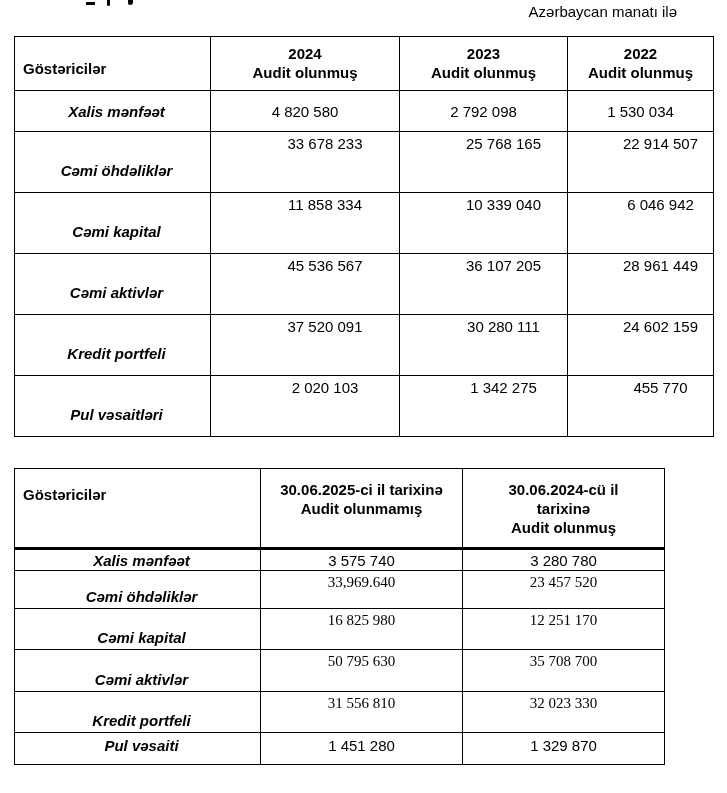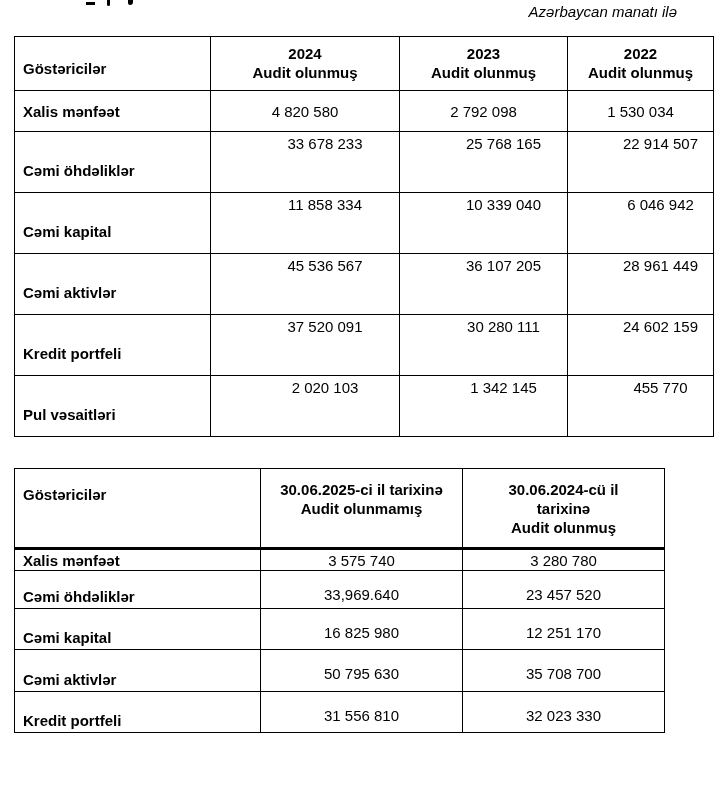--- a/index.html
+++ b/index.html
@@ -7,26 +7,26 @@
   body { background: #ffffff; font-family: "Liberation Sans", sans-serif; color: #000000; }
   .page { position: relative; width: 727px; height: 793px; background: #ffffff; overflow: hidden; }
 
   
   .top-fragment { position: absolute; top: 0; left: 86px; height: 7px; }
   .top-fragment .m { display: inline-block; vertical-align: top; background: #000; }
   .m1 { width: 9px; height: 3px; margin-top: 2px; margin-right: 12px; }
   .m2 { width: 3px; height: 6px; margin-right: 18px; border-radius: 0 0 2px 2px; }
   .m3 { width: 5px; height: 5px; border-radius: 0 0 3px 2px; }
 
-  .currency-note { position: absolute; top: 3px; right: 50px; font-size: 15px; font-style: italic; white-space: nowrap; }
+  .currency-note { position: absolute; top: 3px; right: 50px; font-size: 15px; white-space: nowrap; }
 
   table { border-collapse: collapse; table-layout: fixed; font-size: 15px; color: #000; }
   th, td { border: 1px solid #000; padding: 0; overflow: hidden; }
 
-  .lbl { font-weight: bold; text-align: left; padding-left: 8px; }
+  .lbl { font-weight: bold; text-align: center; padding-left: 8px; font-style: italic; }
   .num { text-align: center; font-weight: normal; margin-top: 27px; }
 
   
   .t1 { position: absolute; top: 36px; left: 14px; }
   .t1 tr.hdr { height: 54px; }
   .t1 .h-ind { font-weight: bold; text-align: left; vertical-align: bottom; padding: 0 0 13px 8px; }
   .t1 .h-year { font-weight: bold; text-align: center; vertical-align: middle; line-height: 1.25; margin-top: 16px; }
   .t1 tr.compact { height: 41px; }
   .t1 tr.compact td { vertical-align: middle; }
   .t1 tr.tall { height: 61px; }
@@ -34,21 +34,21 @@
   .t1 tr.tall .lbl { vertical-align: middle; padding-top: 16px; }
 
   
   .t2 { position: absolute; top: 468px; left: 14px; }
   .t2 tr.hdr { height: 80px; }
   .t2 tr.hdr th { vertical-align: top; border-bottom: 3px solid #000; line-height: 1.25; }
   .t2 .h-ind { font-weight: bold; text-align: left; padding: 17px 0 0 8px; }
   .t2 .h-col { font-weight: bold; text-align: center; padding-top: 12px; }
   .t2 tr.r1 { height: 22px; }
   .t2 tr.r1 td { vertical-align: middle; }
-  .t2 tr.tall2 .num { vertical-align: top; padding-top: 15px; }
+  .t2 tr.tall2 .num { vertical-align: top; padding-top: 3px; font-family: Liberation Serif, serif; }
   .t2 tr.tall2 .lbl { vertical-align: bottom; padding-bottom: 3px; }
   .t2 tr.r2 { height: 38px; }
   .t2 tr.r3 { height: 41px; }
   .t2 tr.r4 { height: 42px; }
   .t2 tr.r5 { height: 41px; }
   .t2 tr.r6 { height: 32px; }
   .t2 tr.r6 td { vertical-align: top; padding-top: 4px; }
 </style>
 </head>
 <body>
@@ -110,21 +110,21 @@
       </tr>
       <tr class="tall">
         <td class="lbl">Kredit portfeli</td>
         <td class="num">37 520 091</td>
         <td class="num">30 280 111</td>
         <td class="num">24 602 159</td>
       </tr>
       <tr class="tall">
         <td class="lbl">Pul vəsaitləri</td>
         <td class="num">2 020 103</td>
-        <td class="num">1 342 145</td>
+        <td class="num">1 342 275</td>
         <td class="num">455 770</td>
       </tr>
     </tbody>
   </table>
 
   <table class="t2">
     <colgroup>
       <col style="width:246px">
         <col style="width:202px">
         <col style="width:202px">
@@ -160,16 +160,21 @@
       <tr class="r4 tall2">
         <td class="lbl">Cəmi aktivlər</td>
         <td class="num">50 795 630</td>
         <td class="num">35 708 700</td>
       </tr>
       <tr class="r5 tall2">
         <td class="lbl">Kredit portfeli</td>
         <td class="num">31 556 810</td>
         <td class="num">32 023 330</td>
       </tr>
+      <tr class="r6">
+        <td class="lbl">Pul vəsaiti</td>
+        <td class="num">1 451 280</td>
+        <td class="num">1 329 870</td>
+      </tr>
     </tbody>
   </table>
 
 </div>
 
 </body></html>

